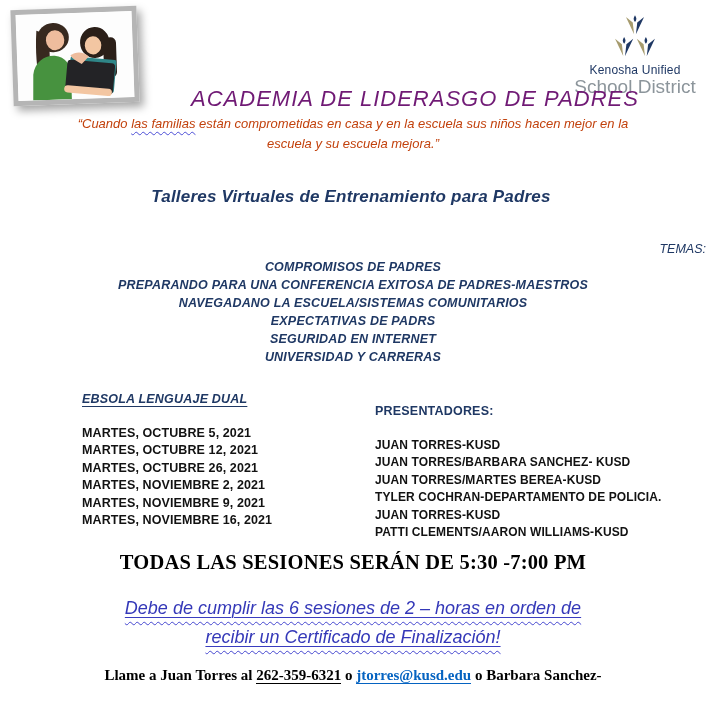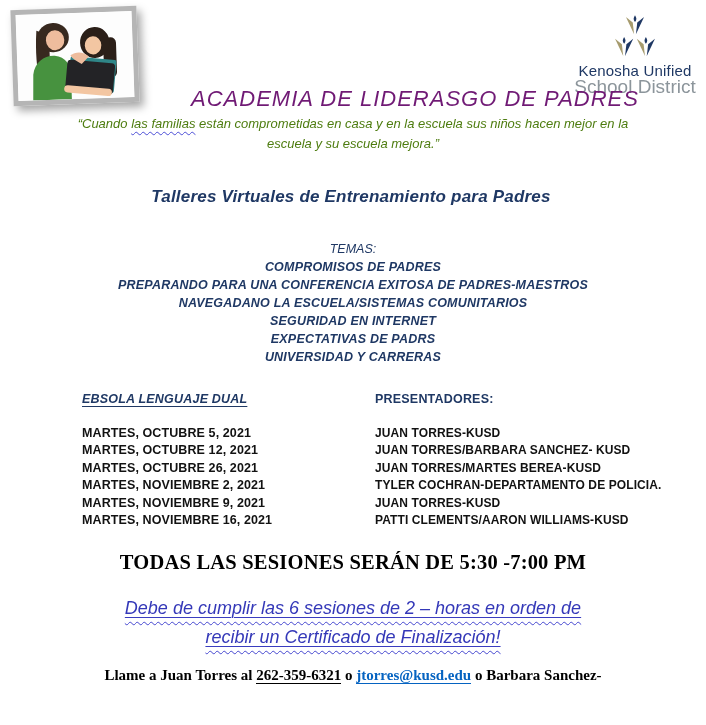--- a/index.html
+++ b/index.html
@@ -13,52 +13,52 @@
     position:absolute; left:12px; top:8px; width:116px; height:86px;
     border:5px solid #b5b5b5; background:#ffffff;
     transform:rotate(-2deg);
     box-shadow:4px 5px 8px rgba(0,0,0,0.35);
   }
   .photo svg { display:block; width:100%; height:100%; }
 
   
   .logo { position:absolute; left:574px; top:14px; width:122px; text-align:center; }
   .logo svg { display:block; margin:0 auto 2px auto; }
-  .logo-l1 { font-size:15px; color:#1F3864; letter-spacing:0.2px; line-height:17px; }
+  .logo-l1 { font-size:12px; color:#1F3864; letter-spacing:0.2px; line-height:17px; }
   .logo-l2 { font-size:19px; color:#8C959B; line-height:15px; }
 
   .title {
     position:absolute; top:86px; left:130px; right:6px; margin:0;
     text-align:center; font-size:22px; font-style:italic; font-weight:normal;
     color:#701a75; letter-spacing:1px;
   }
   .quote {
     position:absolute; top:114px; left:68px; right:68px; margin:0;
-    text-align:center; font-size:13px; line-height:20px; font-style:italic; color:#4d7c0f;
+    text-align:center; font-size:13px; line-height:20px; font-style:italic; color:#c2410c;
   }
   .squiggle {
     text-decoration:underline wavy #4b4ed6;
     text-decoration-thickness:1px; text-underline-offset:3px;
   }
 
   .subtitle {
     position:absolute; top:187px; left:0; right:4px; margin:0; text-align:center;
     font-size:17px; font-style:italic; font-weight:bold; color:#1F3864; letter-spacing:0.2px;
   }
 
   .temas {
     position:absolute; top:240px; left:0; right:0; text-align:center;
     color:#1F3864; font-size:12.5px; line-height:18px; font-style:italic;
   }
-  .temas-head { font-weight:normal; }
+  .temas-head { font-weight:normal;text-align:right; }
   .tema { font-weight:bold; letter-spacing:0.2px; }
 
   .cols { position:absolute; top:392px; left:82px; right:16px; display:flex; }
   .col-left { width:293px; }
-  .col-right { flex:1; }
+  .col-right { flex:1;margin-top:12px; }
   .col-head { font-weight:bold; color:#1F3864; font-size:12.5px; margin-bottom:19px; letter-spacing:0.2px; }
   .col-head.ital-underline { font-style:italic; text-decoration:underline; text-underline-offset:3px; }
   .row { font-weight:bold; color:#121212; font-size:12.5px; line-height:17.4px; letter-spacing:0.1px; }
   .col-right .row { font-size:12px; }
 
   .sessions {
     position:absolute; top:551px; left:0; right:0; margin:0; text-align:center;
     font-size:20.5px; font-weight:bold; color:#000000; letter-spacing:0.2px;font-family:Liberation Serif, serif;
   }
 
@@ -130,22 +130,22 @@
 
   <p class="quote"><span>“Cuando </span><span class="squiggle">las familias</span><span> están comprometidas en casa y en la escuela sus niños hacen mejor en la escuela y su escuela mejora.”</span></p>
 
   <h2 class="subtitle">Talleres Virtuales de Entrenamiento para Padres</h2>
 
   <div class="temas">
     <div class="temas-head">TEMAS:</div>
     <div class="tema">COMPROMISOS DE PADRES</div>
     <div class="tema">PREPARANDO PARA UNA CONFERENCIA EXITOSA DE PADRES-MAESTROS</div>
     <div class="tema">NAVEGADANO LA ESCUELA/SISTEMAS COMUNITARIOS</div>
+    <div class="tema">EXPECTATIVAS DE PADRS</div>
     <div class="tema">SEGURIDAD EN INTERNET</div>
-    <div class="tema">EXPECTATIVAS DE PADRS</div>
     <div class="tema">UNIVERSIDAD Y CARRERAS</div>
   </div>
 
   <div class="cols">
     <div class="col-left">
       <div class="col-head ital-underline">EBSOLA LENGUAJE DUAL</div>
       <div class="row">MARTES, OCTUBRE 5, 2021</div>
       <div class="row">MARTES, OCTUBRE 12, 2021</div>
       <div class="row">MARTES, OCTUBRE 26, 2021</div>
       <div class="row">MARTES, NOVIEMBRE 2, 2021</div>

